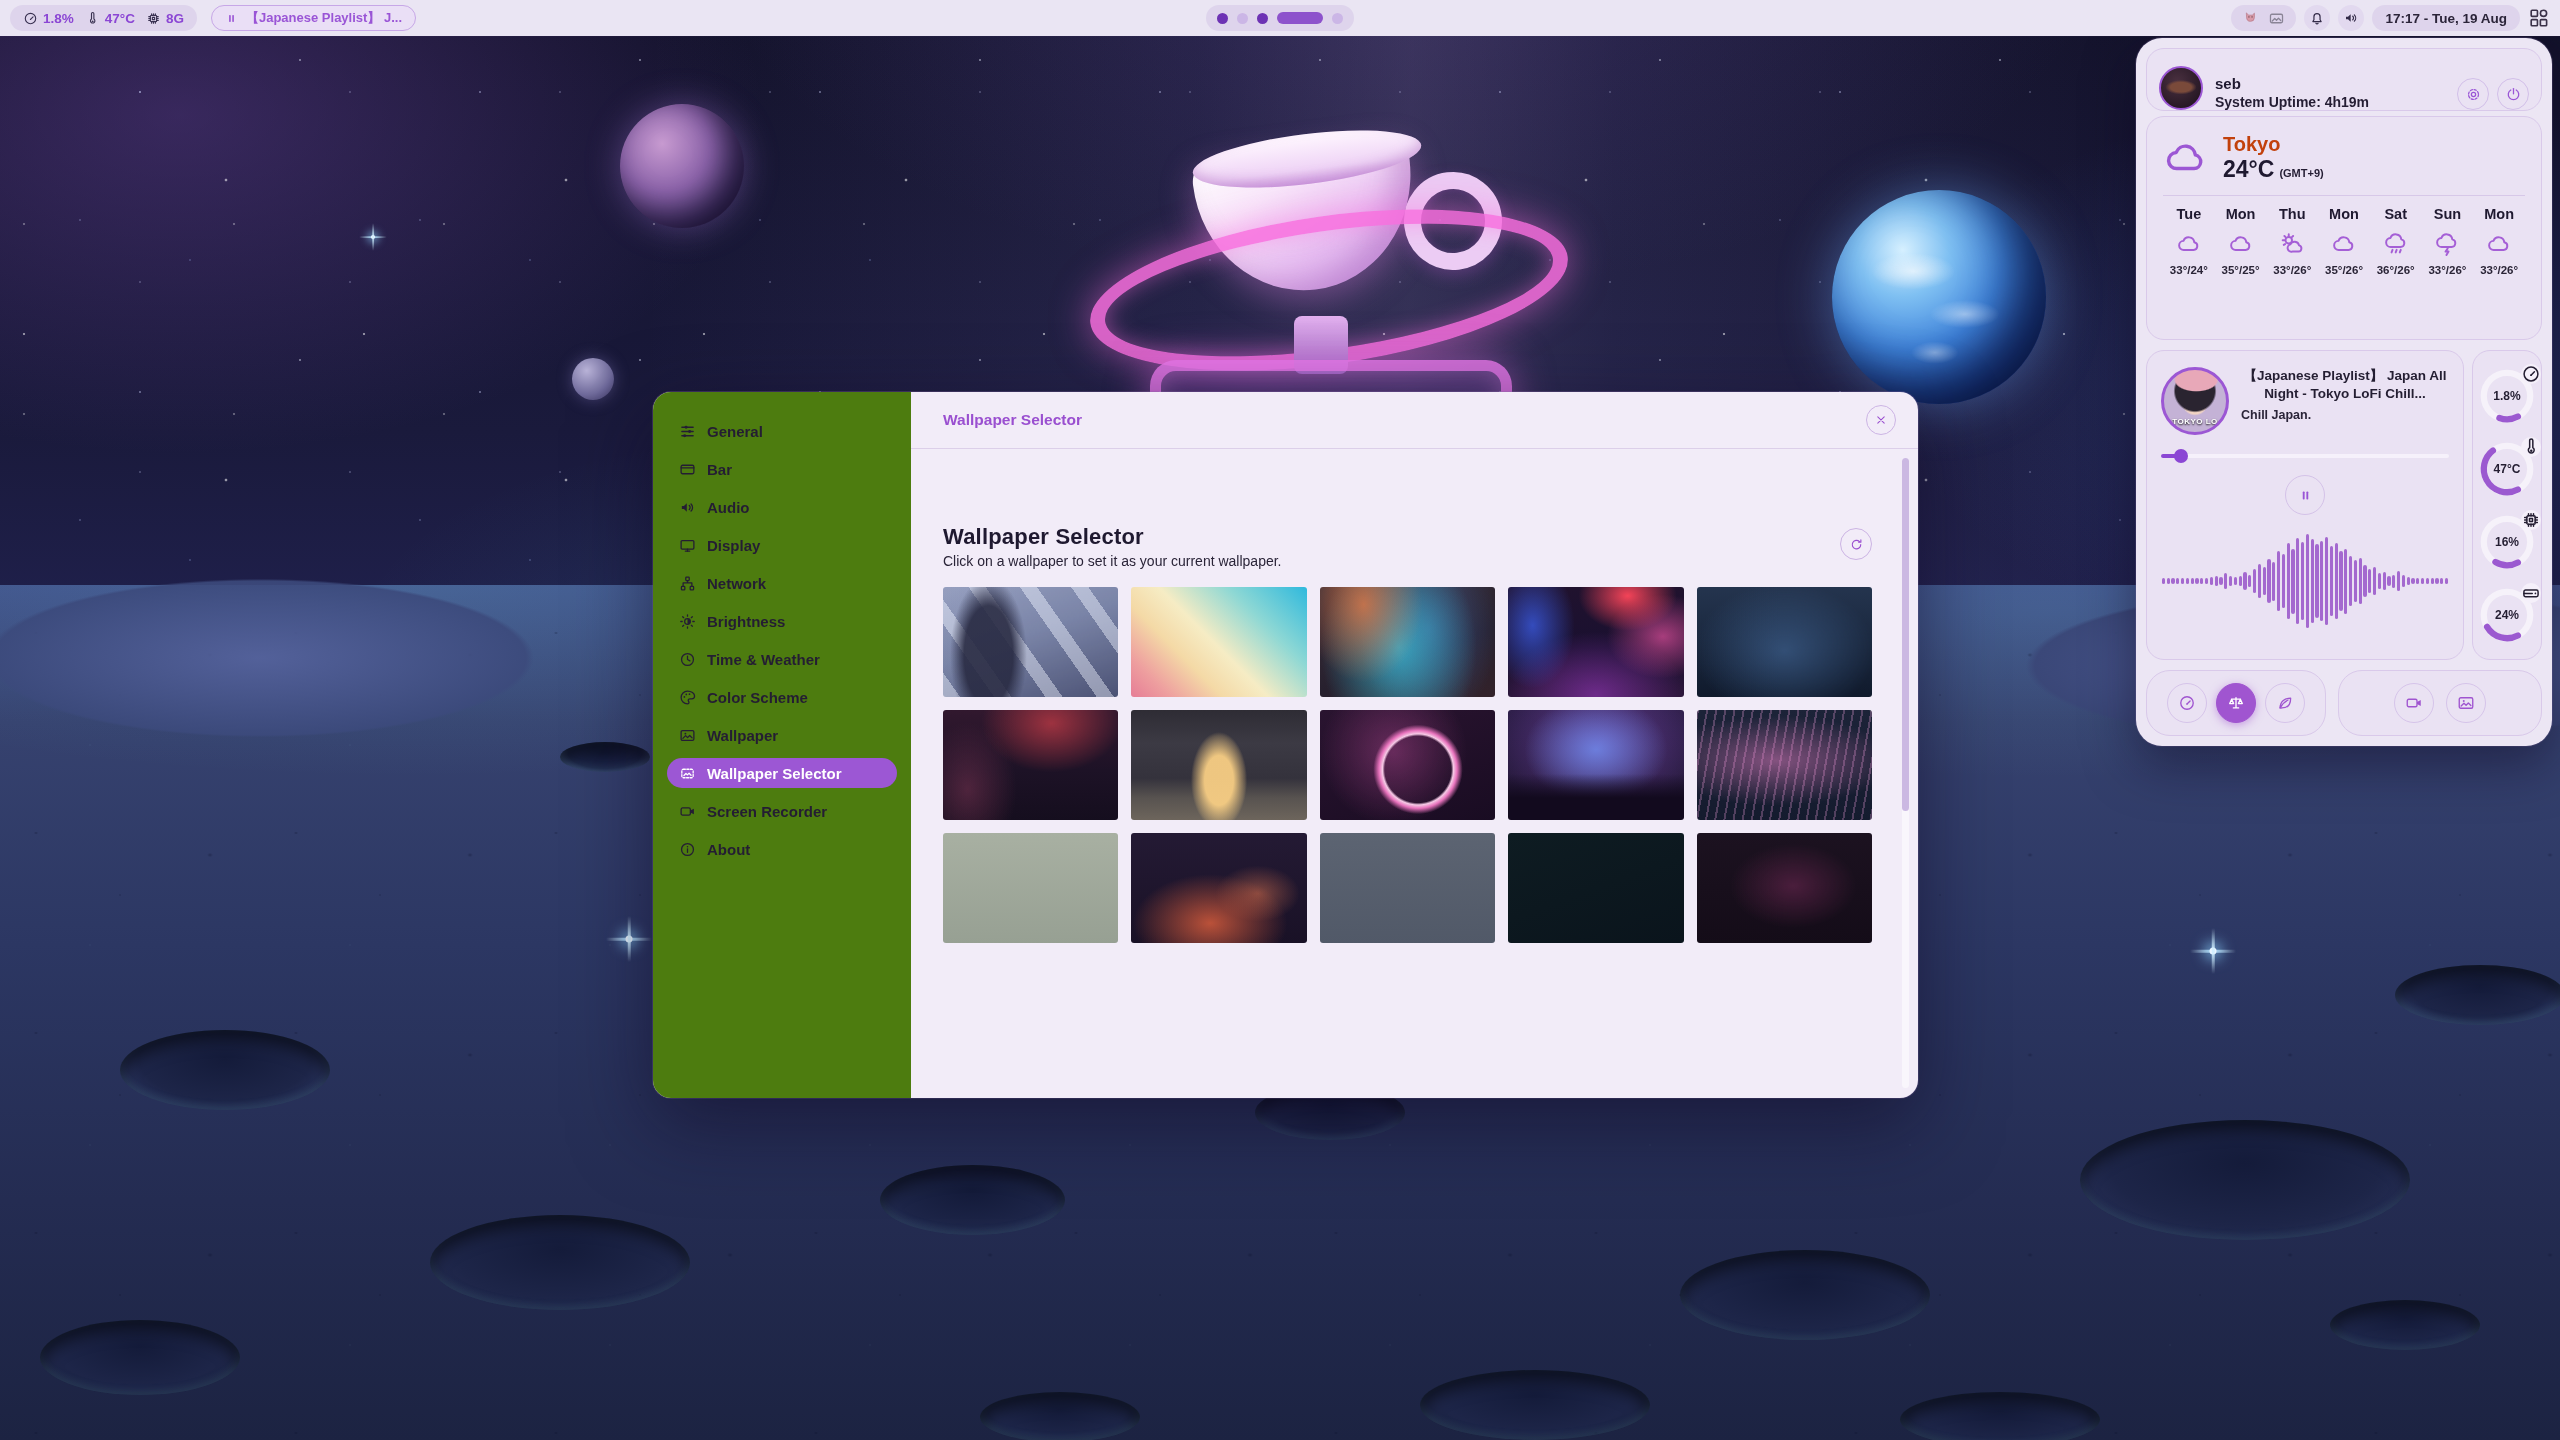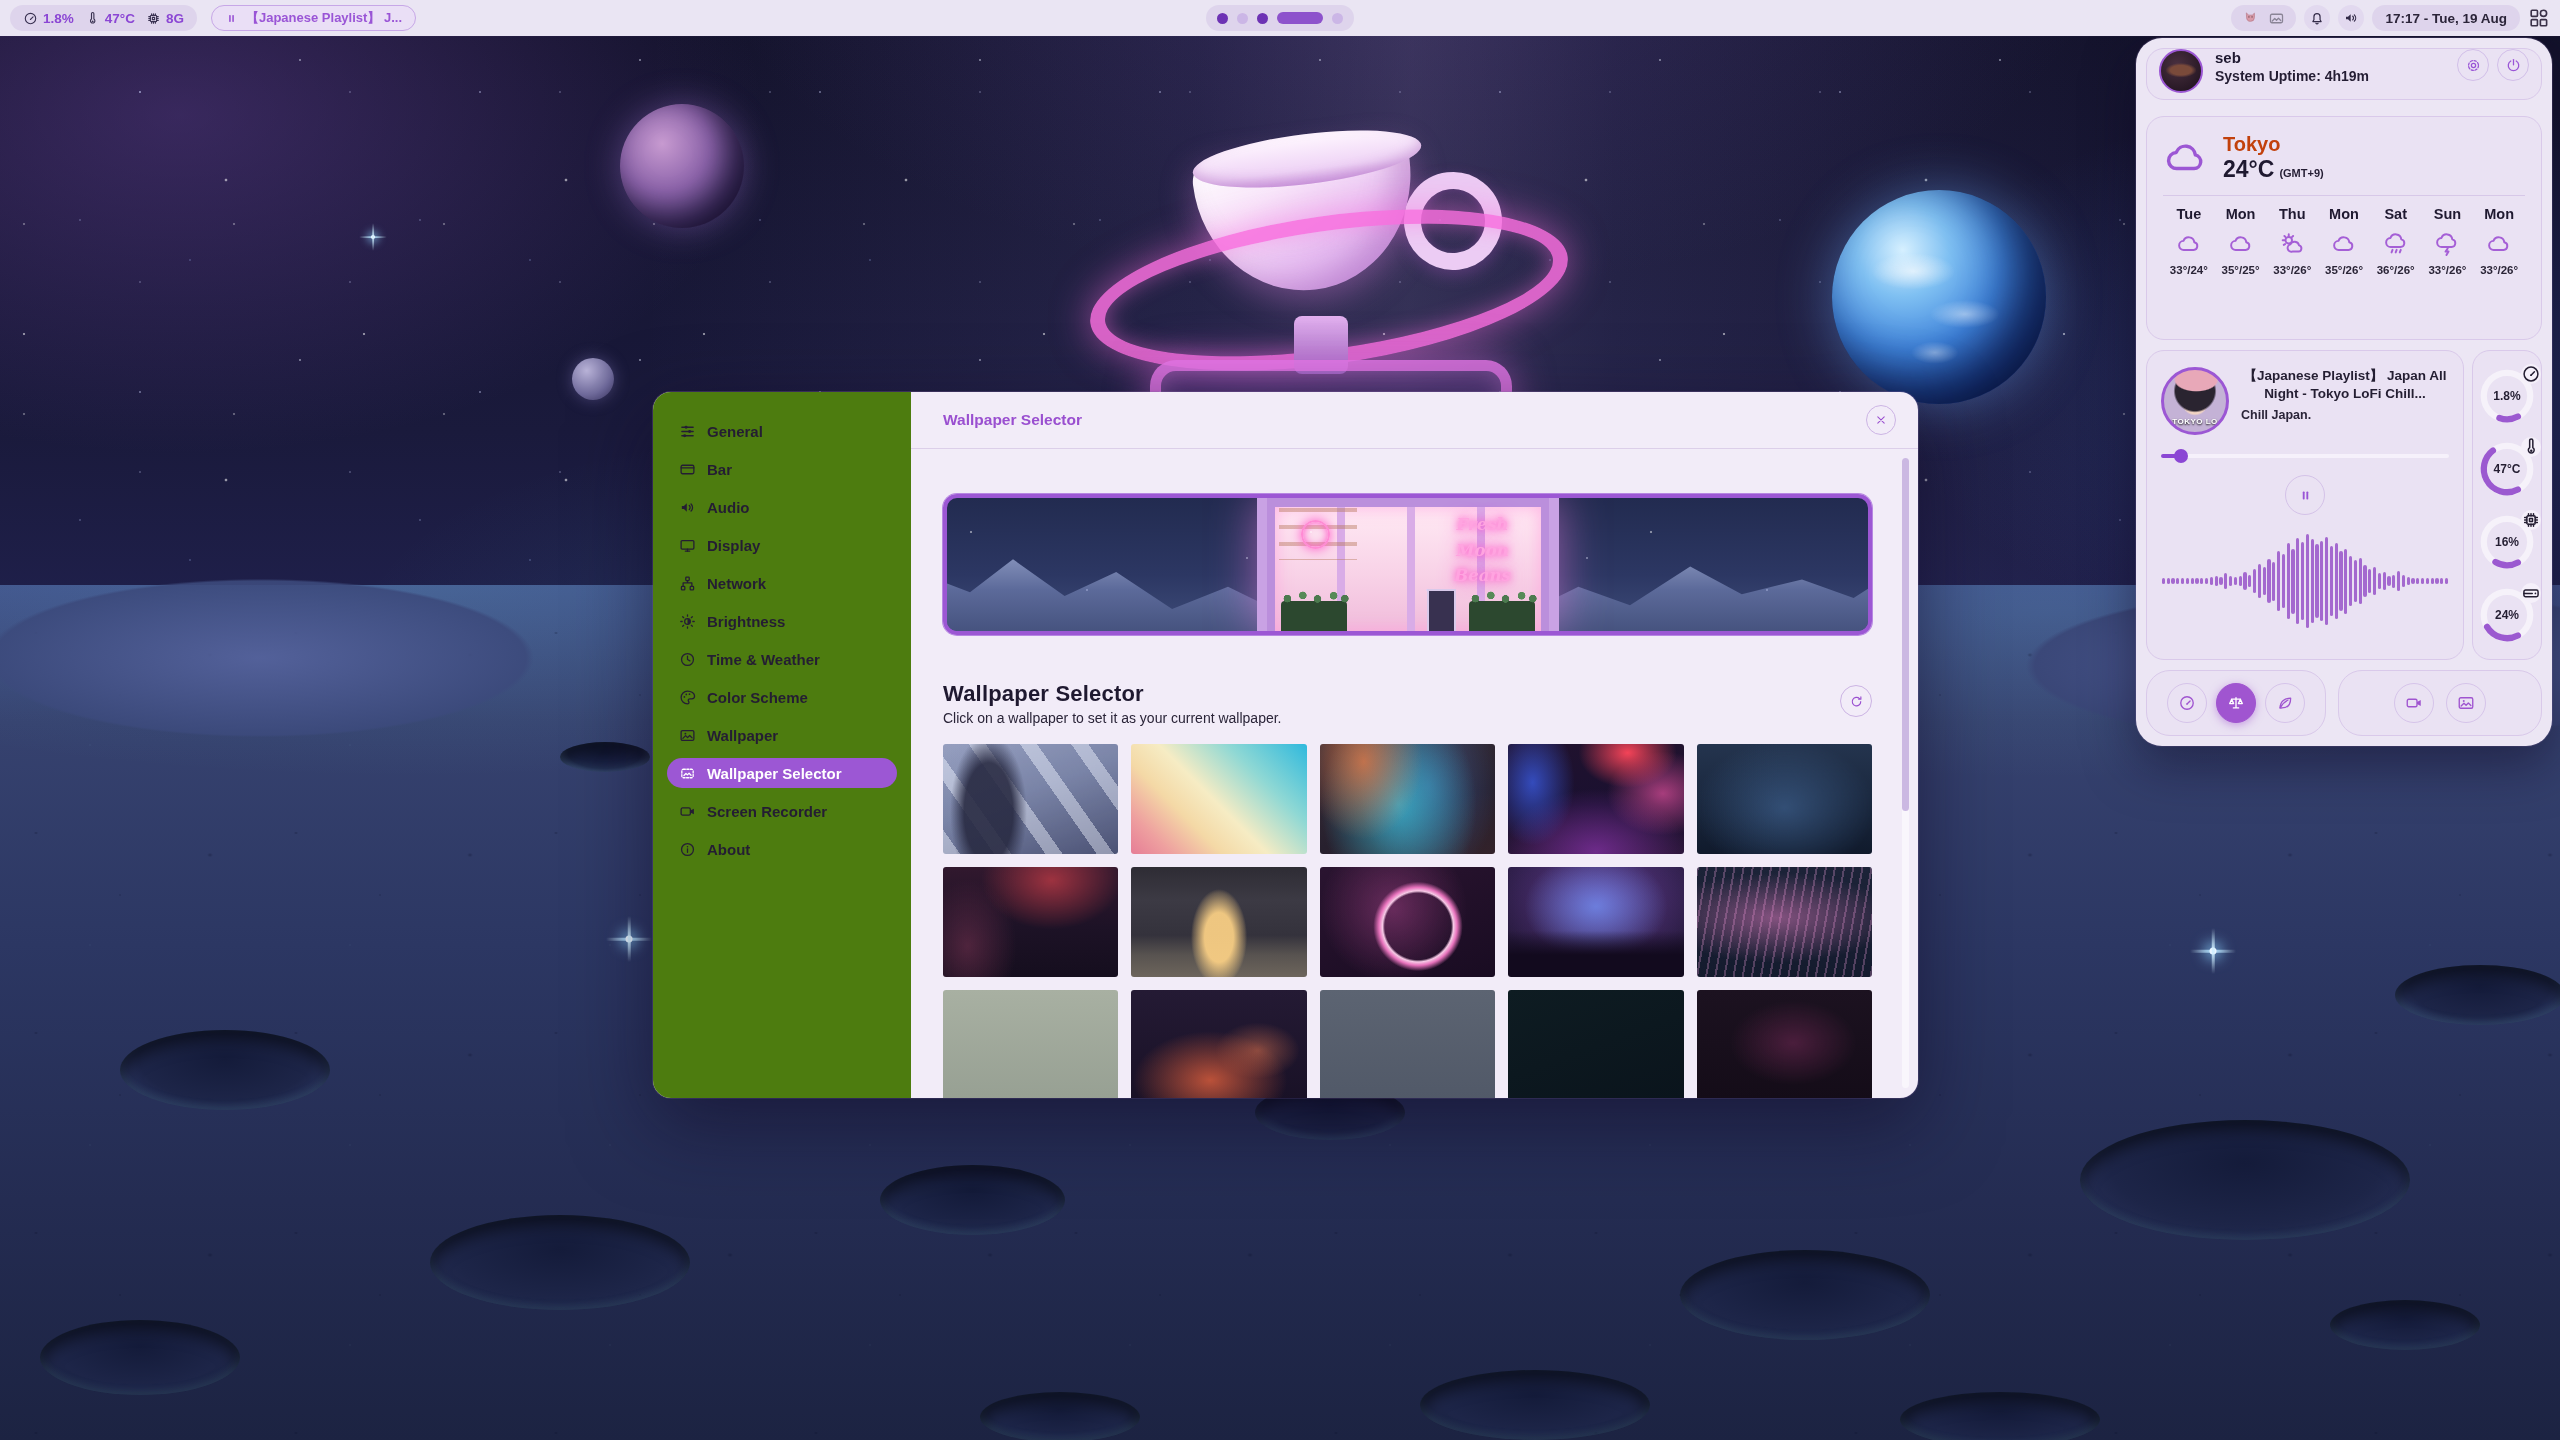--- a/index.html
+++ b/index.html
@@ -195,21 +195,21 @@
      radial-gradient(60px 40px at 72% 55%,rgba(232,122,82,.5),transparent 70%),
      linear-gradient(180deg,#241a34 0%,#191126 100%)}
   .t13{background:linear-gradient(180deg,#5c6472 0%,#515968 100%)}
   .t14{background:linear-gradient(160deg,#0e1c22 0%,#0a141c 100%)}
   .t15{background:radial-gradient(90px 60px at 55% 48%,rgba(124,44,92,.5),transparent 70%),
      linear-gradient(180deg,#1c1220 0%,#140c18 100%)}
   
   .panel{position:absolute;left:2136px;top:38px;width:416px;height:708px;z-index:30;border-radius:26px;
     background:#ece6f4;box-shadow:0 18px 50px rgba(16,9,38,.5), 0 0 0 1px rgba(160,130,200,.22);}
   .card{position:absolute;background:#eae2f3;border:1px solid #d9c9ea;border-radius:18px;box-sizing:border-box}
-  .card.user{left:10px;right:10px;top:10px;height:52px;display:flex;align-items:flex-start;padding:0 12px;gap:12px}
+  .card.user{left:10px;right:10px;top:10px;height:63px;display:flex;align-items:flex-end;padding:0 12px;gap:12px}
   .avatar{width:40px;height:40px;border-radius:50%;border:2.5px solid #9c57d4;flex:none;
     background:radial-gradient(26px 12px at 50% 48%,#7a4a3a 0 40%,transparent 60%),
     radial-gradient(circle at 40% 35%,#4a3040,#241622 80%);}
   .user-name{font-size:15px;font-weight:700;color:#1f1930;line-height:1.25}
   .user-uptime{font-size:14px;font-weight:600;color:#241d33}
   .user-btns{margin-left:auto;display:flex;gap:8px}
   .cbtn{width:32px;height:32px;border-radius:50%;border:1.5px solid #d2bfe9;color:#9a55d6;background:transparent;
     display:flex;align-items:center;justify-content:center;cursor:pointer}
   .cbtn .icn{width:17px;height:17px}
   .card.weather{left:10px;right:10px;top:78px;height:224px;padding:16px 16px 10px}
@@ -533,38 +533,20 @@
       <div class="win-title">Wallpaper Selector</div>
       <button class="win-close">
         <span class="icn">
             <svg viewBox="0 0 24 24" fill="none" stroke="currentColor" stroke-width="1.8" stroke-linecap="round" stroke-linejoin="round">
               <path d="M6.5 6.5l11 11M17.5 6.5l-11 11"></path>
             </svg>
           </span>
         </button>
       <div class="win-divider"></div>
 
-      <div class="banner">
-        <div class="stars" style="opacity:.8"></div>
-        <div class="b-mtn l"></div>
-        <div class="b-mtn r"></div>
-        <div class="cafe">
-          <div class="cafe-glass"></div>
-          <div class="shelves"></div>
-          <div class="neon-logo"></div>
-          <div class="neon">
-            <div>Fresh</div>
-            <div>Moon</div>
-            <div>Beans</div>
-          </div>
-          <div class="plant pl"></div>
-          <div class="plant pr"></div>
-          <div class="aboard"></div>
-        </div>
-      </div>
 
       <div class="sec2-head">
         <div>
           <h2 class="h2">Wallpaper Selector</h2>
           <div class="sub">Click on a wallpaper to set it as your current wallpaper.</div>
         </div>
         <button class="refresh-btn">
           <span class="icn">
               <svg viewBox="0 0 24 24" fill="none" stroke="currentColor" stroke-width="1.8" stroke-linecap="round" stroke-linejoin="round">
                 <path d="M18.8 12.2a6.8 6.8 0 1 1-2-4.9"></path>

